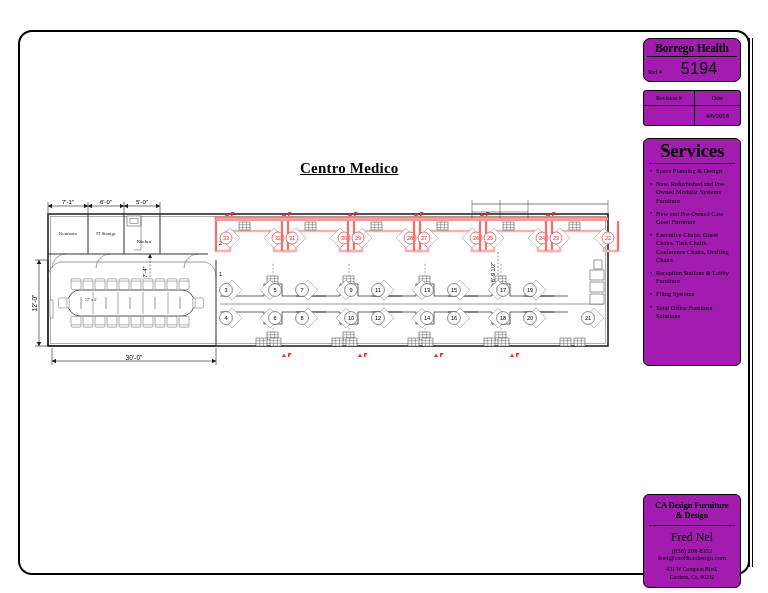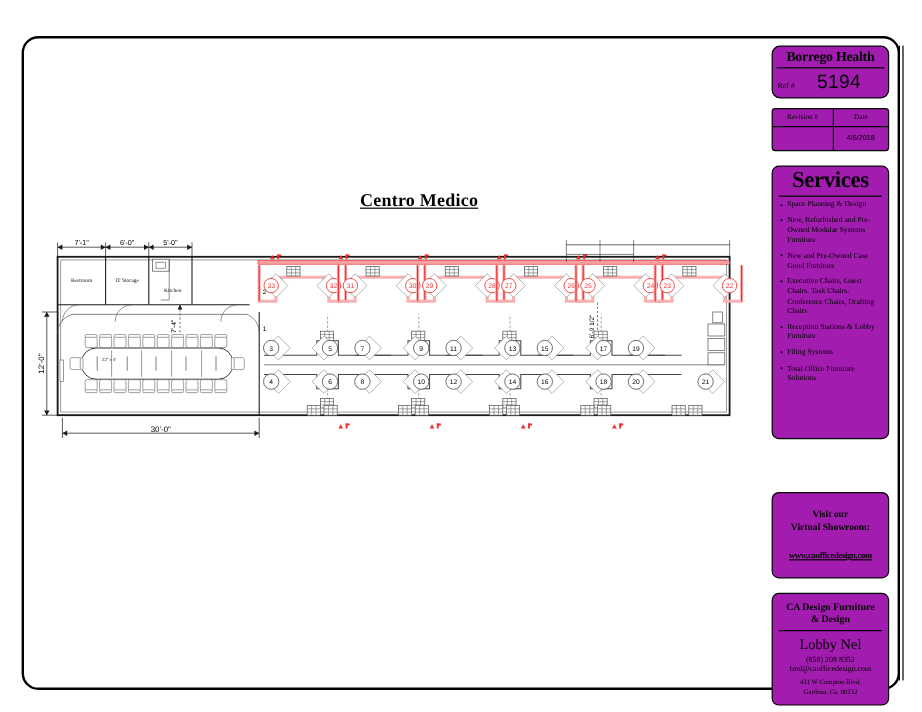--- a/index.html
+++ b/index.html
@@ -119,35 +119,28 @@
       <li>Space Planning &amp; Design</li>
       <li>New, Refurbished and Pre-Owned Modular Systems Furniture</li>
       <li>New and Pre-Owned Case Good Furniture</li>
       <li>Executive Chairs, Guest Chairs. Task Chairs. Conference Chairs, Drafting Chairs</li>
       <li>Reception Stations &amp; Lobby Furniture</li>
       <li>Filing Systems</li>
       <li>Total Office Furniture Solutions</li>
     </ul>
   </div>
 
-  <div class="tb-box tb-show">
-    <div class="tb-showtxt">
-      <div>Visit our</div>
-      <div>Virtual Showroom:</div>
-    </div>
-    <div class="tb-showurl">www.caofficedesign.com</div>
-  </div>
 
   <div class="tb-box tb-contact">
     <div class="tb-cname">
       <div>CA Design Furniture</div>
       <div>&amp; Design</div>
     </div>
     <div class="tb-crule"></div>
-    <div class="tb-person">Lobby Nel</div>
+    <div class="tb-person">Fred Nel</div>
     <div class="tb-phone">(858) 208 8352</div>
     <div class="tb-email">fred@caofficedesign.com</div>
     <div class="tb-addr">
       <div>431 W Compton Blvd,</div>
       <div>Gardena, Ca, 90232</div>
     </div>
   </div>
 </div>
 
 <div class="plan">

